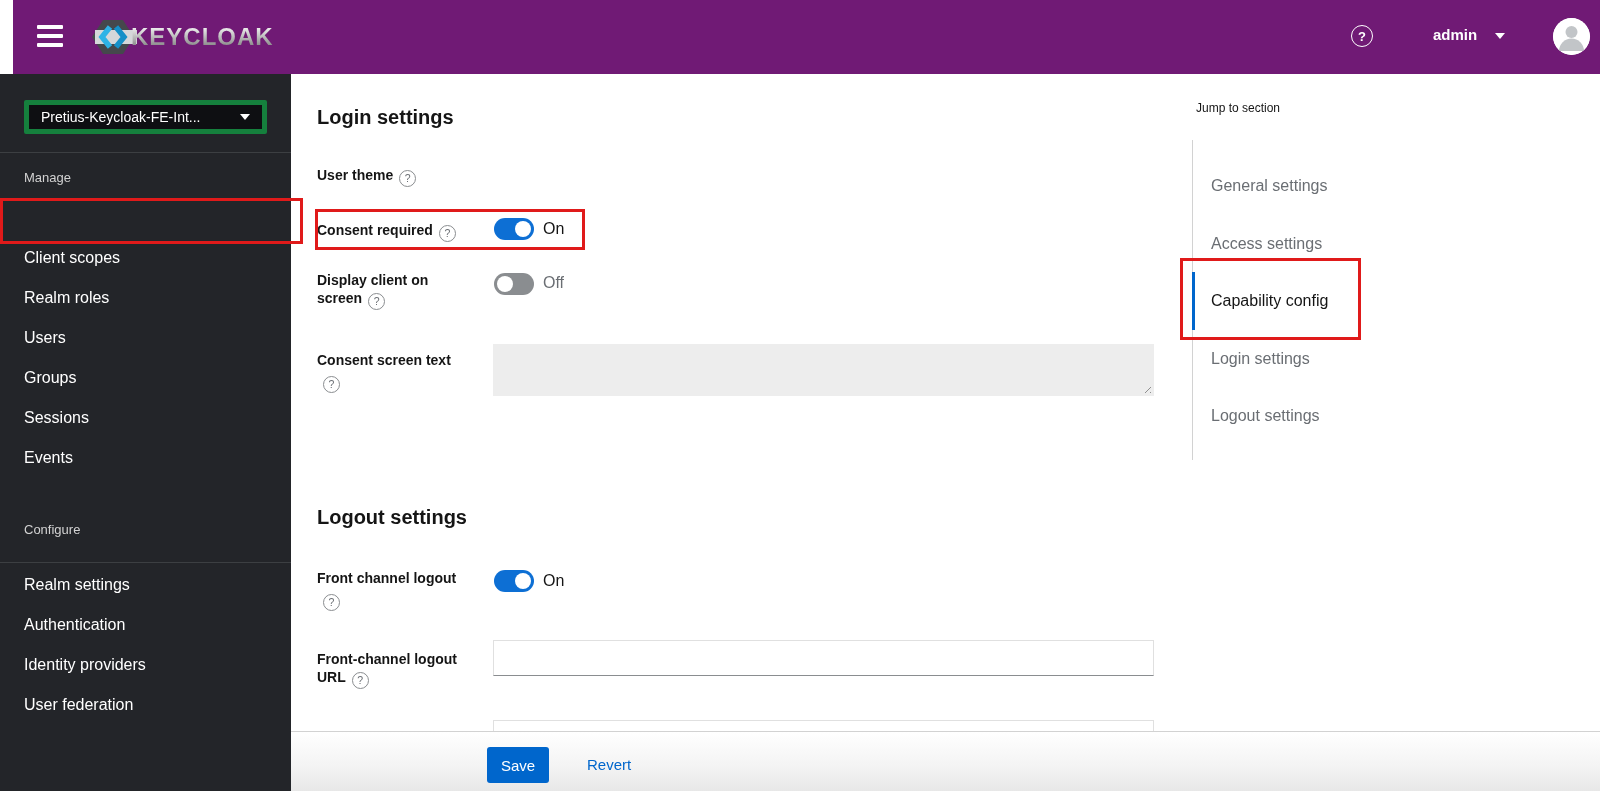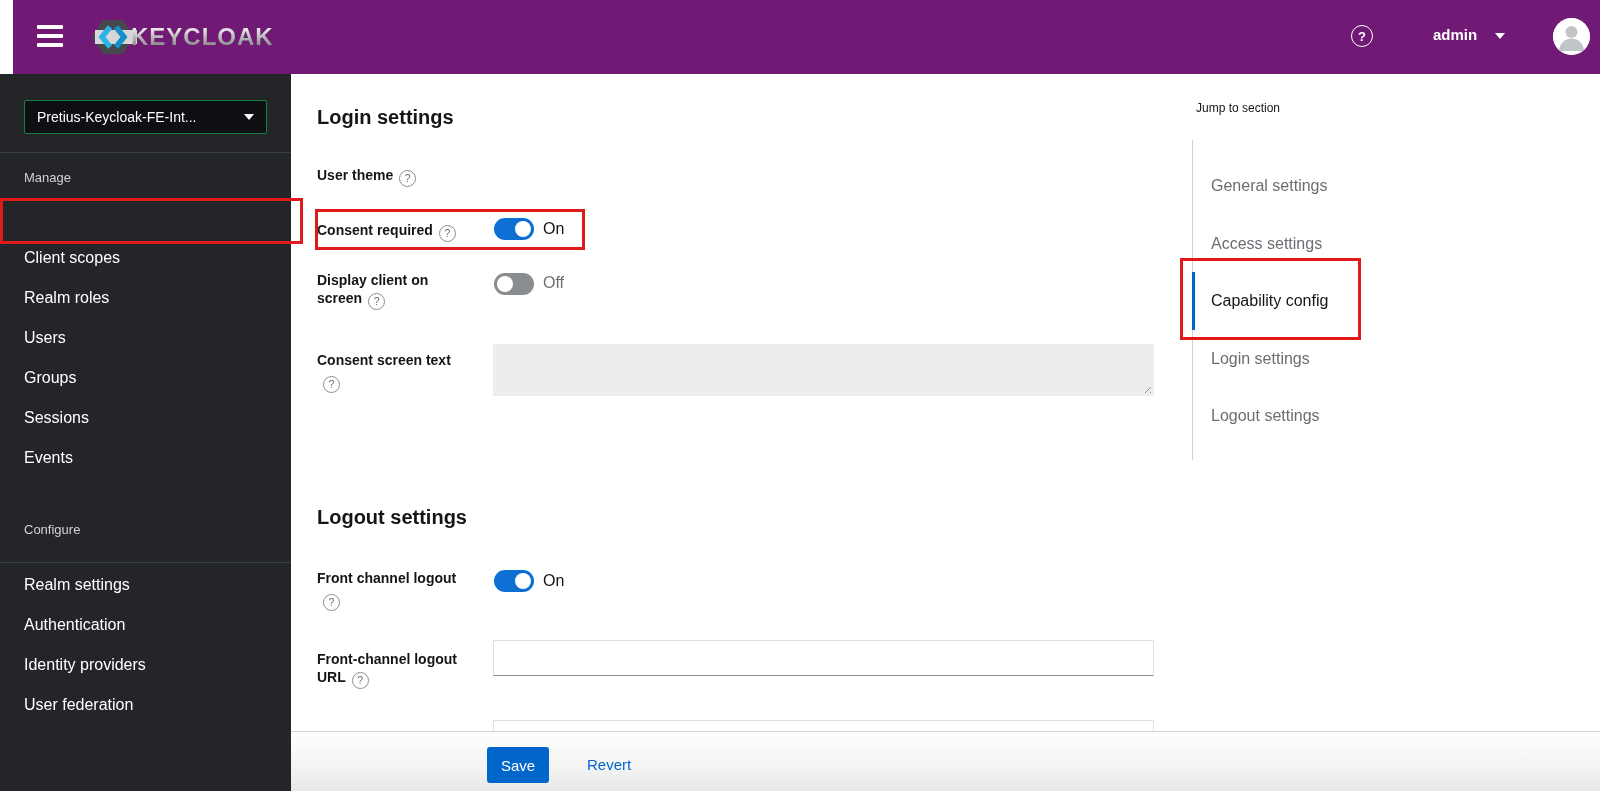--- a/index.html
+++ b/index.html
@@ -17,21 +17,21 @@
   .tb-help{position:absolute;left:1338px;top:25px;width:22px;height:22px;border:1.5px solid #fff;
       border-radius:50%;color:#fff;font-size:13px;line-height:22px;text-align:center;font-weight:bold;box-sizing:border-box;}
   .tb-user{position:absolute;left:1420px;top:26px;color:#fff;font-size:15px;font-weight:bold;}
   .tb-caret{position:absolute;left:1482px;top:33px;width:0;height:0;
       border-left:5px solid transparent;border-right:5px solid transparent;border-top:6px solid #fff;}
   .avatar{position:absolute;left:1540px;top:18px;width:37px;height:37px;border-radius:50%;overflow:hidden;background:#fff;}
 
   
   .sidebar{position:absolute;left:0;top:74px;width:291px;height:717px;background:#232529;}
   .realm{position:absolute;left:24px;top:26px;width:243px;height:34px;background:#0e0f12;
-      border:1px solid #15803d;border-radius:2px;display:flex;align-items:center;
+      border:5px solid #15803d;border-radius:2px;display:flex;align-items:center;
       padding:0 12px;box-sizing:border-box;color:#fff;font-size:14px;cursor:pointer;}
   .realm .caret{margin-left:auto;width:0;height:0;border-left:5px solid transparent;
       border-right:5px solid transparent;border-top:6px solid #fff;}
   .sb-divider{position:absolute;left:0;width:291px;height:1px;background:#3c3f42;}
   .nav-title{position:absolute;left:24px;font-size:13px;color:#d2d2d2;}
   .navitem{position:absolute;left:0;width:291px;height:40px;display:flex;align-items:center;
       padding-left:24px;box-sizing:border-box;color:#fff;font-size:16px;cursor:pointer;}
   .navitem.current{background:#4f5255;box-shadow:inset 4px 0 0 #73bcf7;}
 
   

